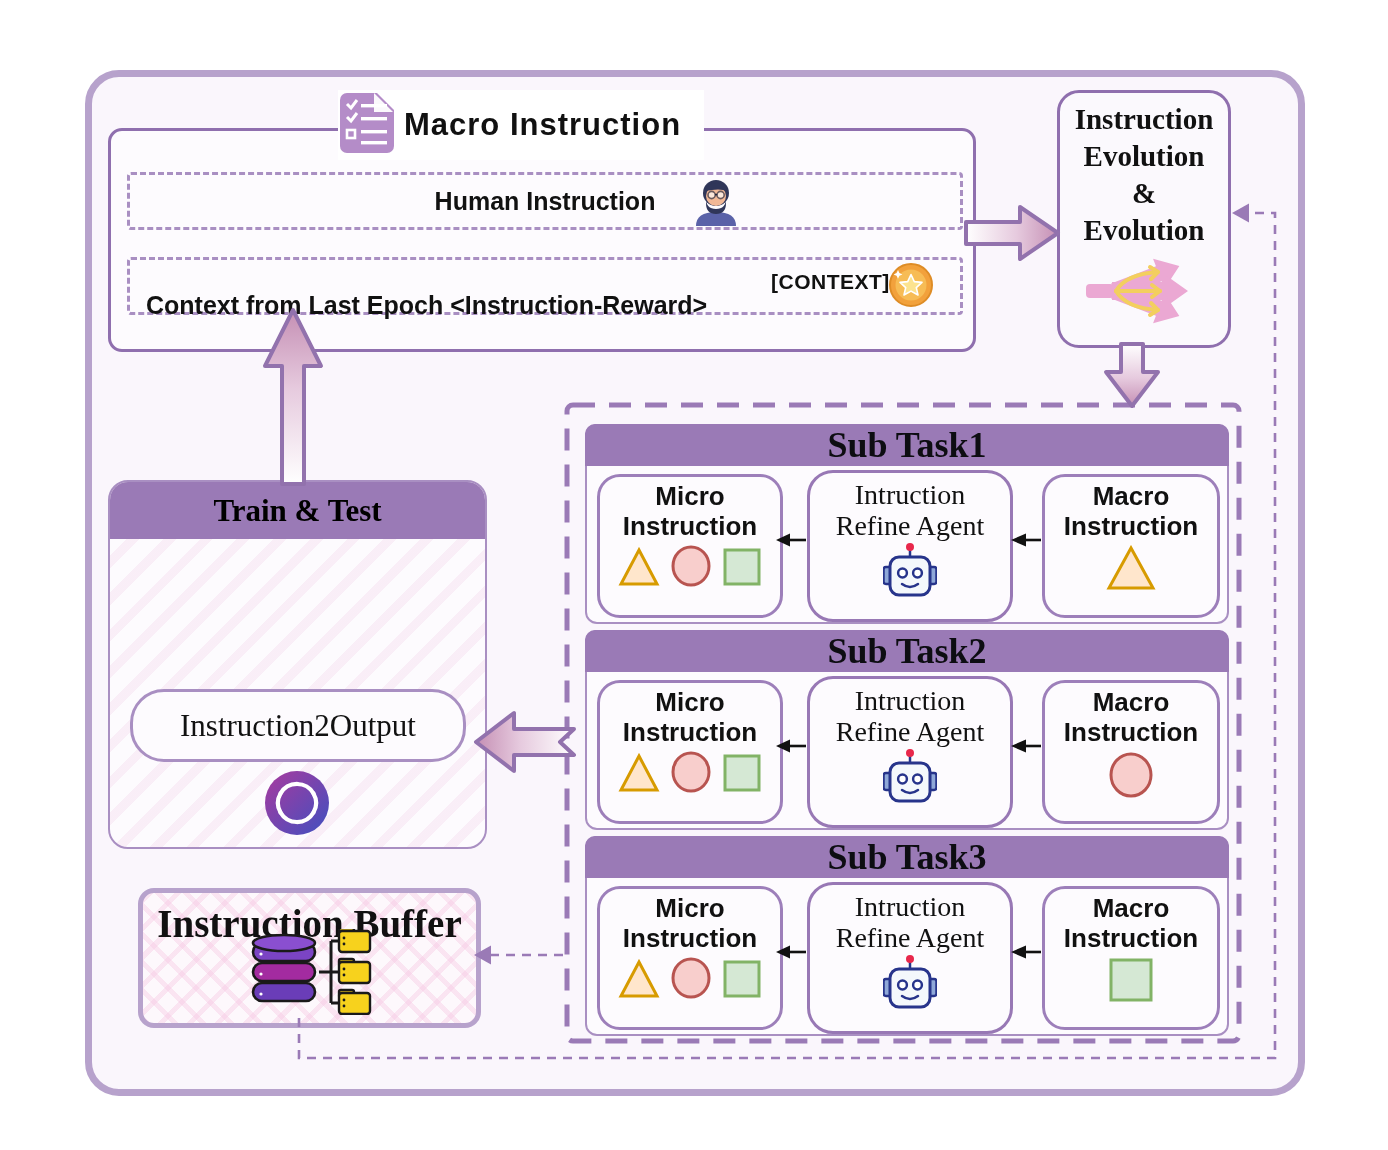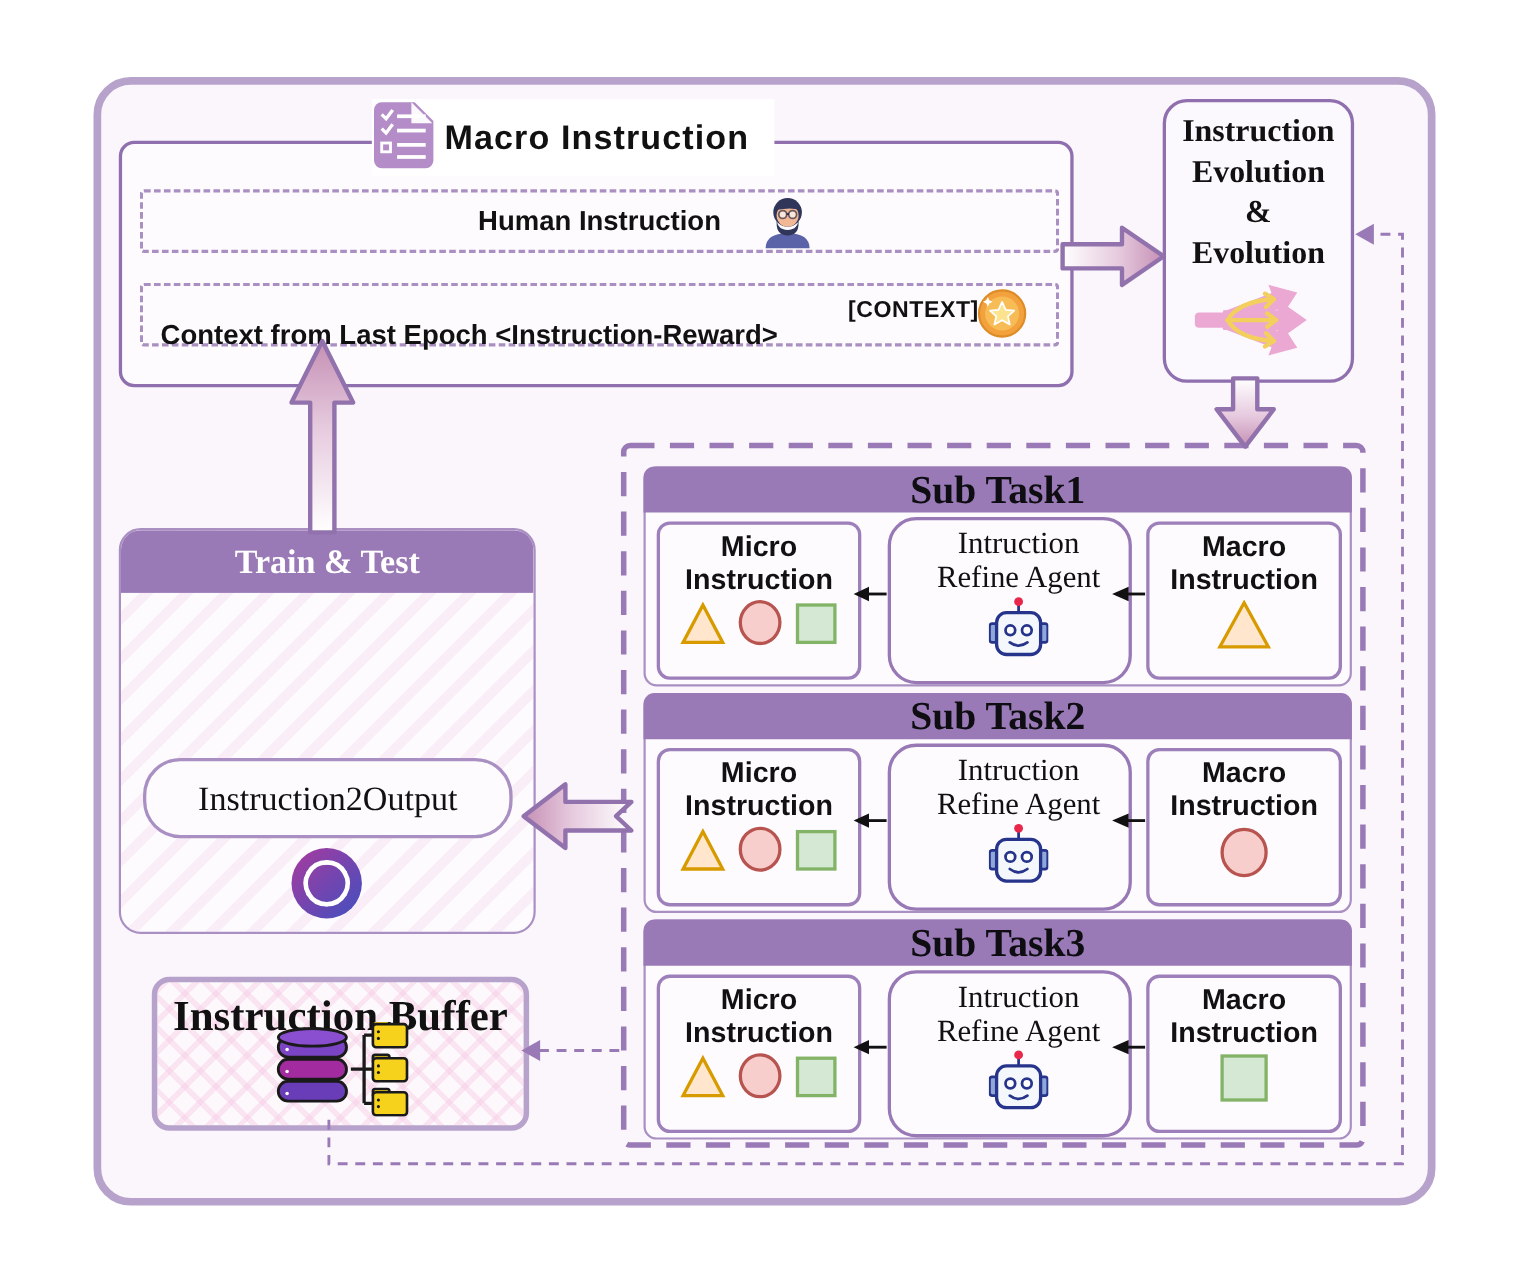--- a/index.html
+++ b/index.html
@@ -29,38 +29,38 @@
   .evo-line{font-family:"Liberation Serif",serif;font-weight:700;font-size:29px;line-height:37px;}
   .evo-box .pad{padding-top:8px;}
   
   
   .subtask{left:585px;width:640px;height:196px;border:2px solid #a98fc2;border-radius:12px;
            background:#fdfbfe;z-index:2;}
   .subtask-header{position:absolute;left:-2px;top:-2px;width:640px;height:38px;background:#9a7ab6;
                   border:2px solid #9a7ab6;border-radius:10px;border-bottom-left-radius:0;border-bottom-right-radius:0;
                   display:flex;align-items:center;justify-content:center;}
   .subtask-title{font-family:"Liberation Serif",serif;font-weight:700;font-size:36px;color:#0d0d12;}
-  .sketch{position:absolute;border:3px solid #9d7fba;border-radius:12px;background:#fdfbfe;text-align:center;}
+  .sketch{position:absolute;border:3px solid #9d7fba;border-radius:23px;background:#fdfbfe;text-align:center;}
   .micro-box{left:10px;top:48px;width:180px;height:134px;}
   .macro2-box{left:455px;top:48px;width:172px;height:134px;}
   .agent-box{position:absolute;left:220px;top:44px;width:200px;height:140px;border:3px solid #9878b5;
              border-radius:26px;background:#fdfbfe;text-align:center;}
   .box-line{font-size:26px;line-height:30px;font-family:"Liberation Sans",sans-serif;font-weight:700;}
   .agent-line{font-family:"Liberation Serif",serif;font-size:28px;line-height:31px;font-weight:400;}
   .shape-row{display:flex;justify-content:center;align-items:flex-end;gap:10px;margin-top:4px;}
-  .pad-t6{padding-top:6px;padding-left:16px;}
+  .pad-t6{padding-top:6px;}
   .pad-t4{padding-top:4px;}
   
   .train-box{left:108px;top:480px;width:375px;height:365px;border:2px solid #a98fc2;border-radius:20px;
              z-index:2;overflow:hidden;
              background:#fdfbfe;
              background-image:repeating-linear-gradient(135deg, rgba(243,214,235,.35) 0 9px, rgba(0,0,0,0) 9px 26px);}
   .train-header{position:absolute;left:0;top:0;width:100%;height:57px;background:#9a7ab6;
                 display:flex;align-items:center;justify-content:center;}
-  .train-title{font-family:"Liberation Serif",serif;font-weight:700;font-size:31px;color:#ffffff;}
+  .train-title{font-family:"Liberation Serif",serif;font-weight:700;font-size:31px;color:#000000;}
   .pill{position:absolute;left:20px;width:330px;height:67px;border:3px solid #a98fc2;border-radius:34px;
         background:#fdfbfe;display:flex;align-items:center;justify-content:center;
         font-family:"Liberation Serif",serif;font-size:31px;}
   
   .buffer-box{left:138px;top:888px;width:333px;height:130px;border:5px solid #b7a2cc;border-radius:16px;
               z-index:2;text-align:center;
               background:#fdf8fc;
               background-image:repeating-linear-gradient(45deg, rgba(246,199,226,.40) 0 5px, rgba(0,0,0,0) 5px 20px),
                                repeating-linear-gradient(-45deg, rgba(246,199,226,.40) 0 5px, rgba(0,0,0,0) 5px 20px);}
   .buffer-title{font-family:"Liberation Serif",serif;font-weight:700;font-size:39px;margin-top:8px;}

